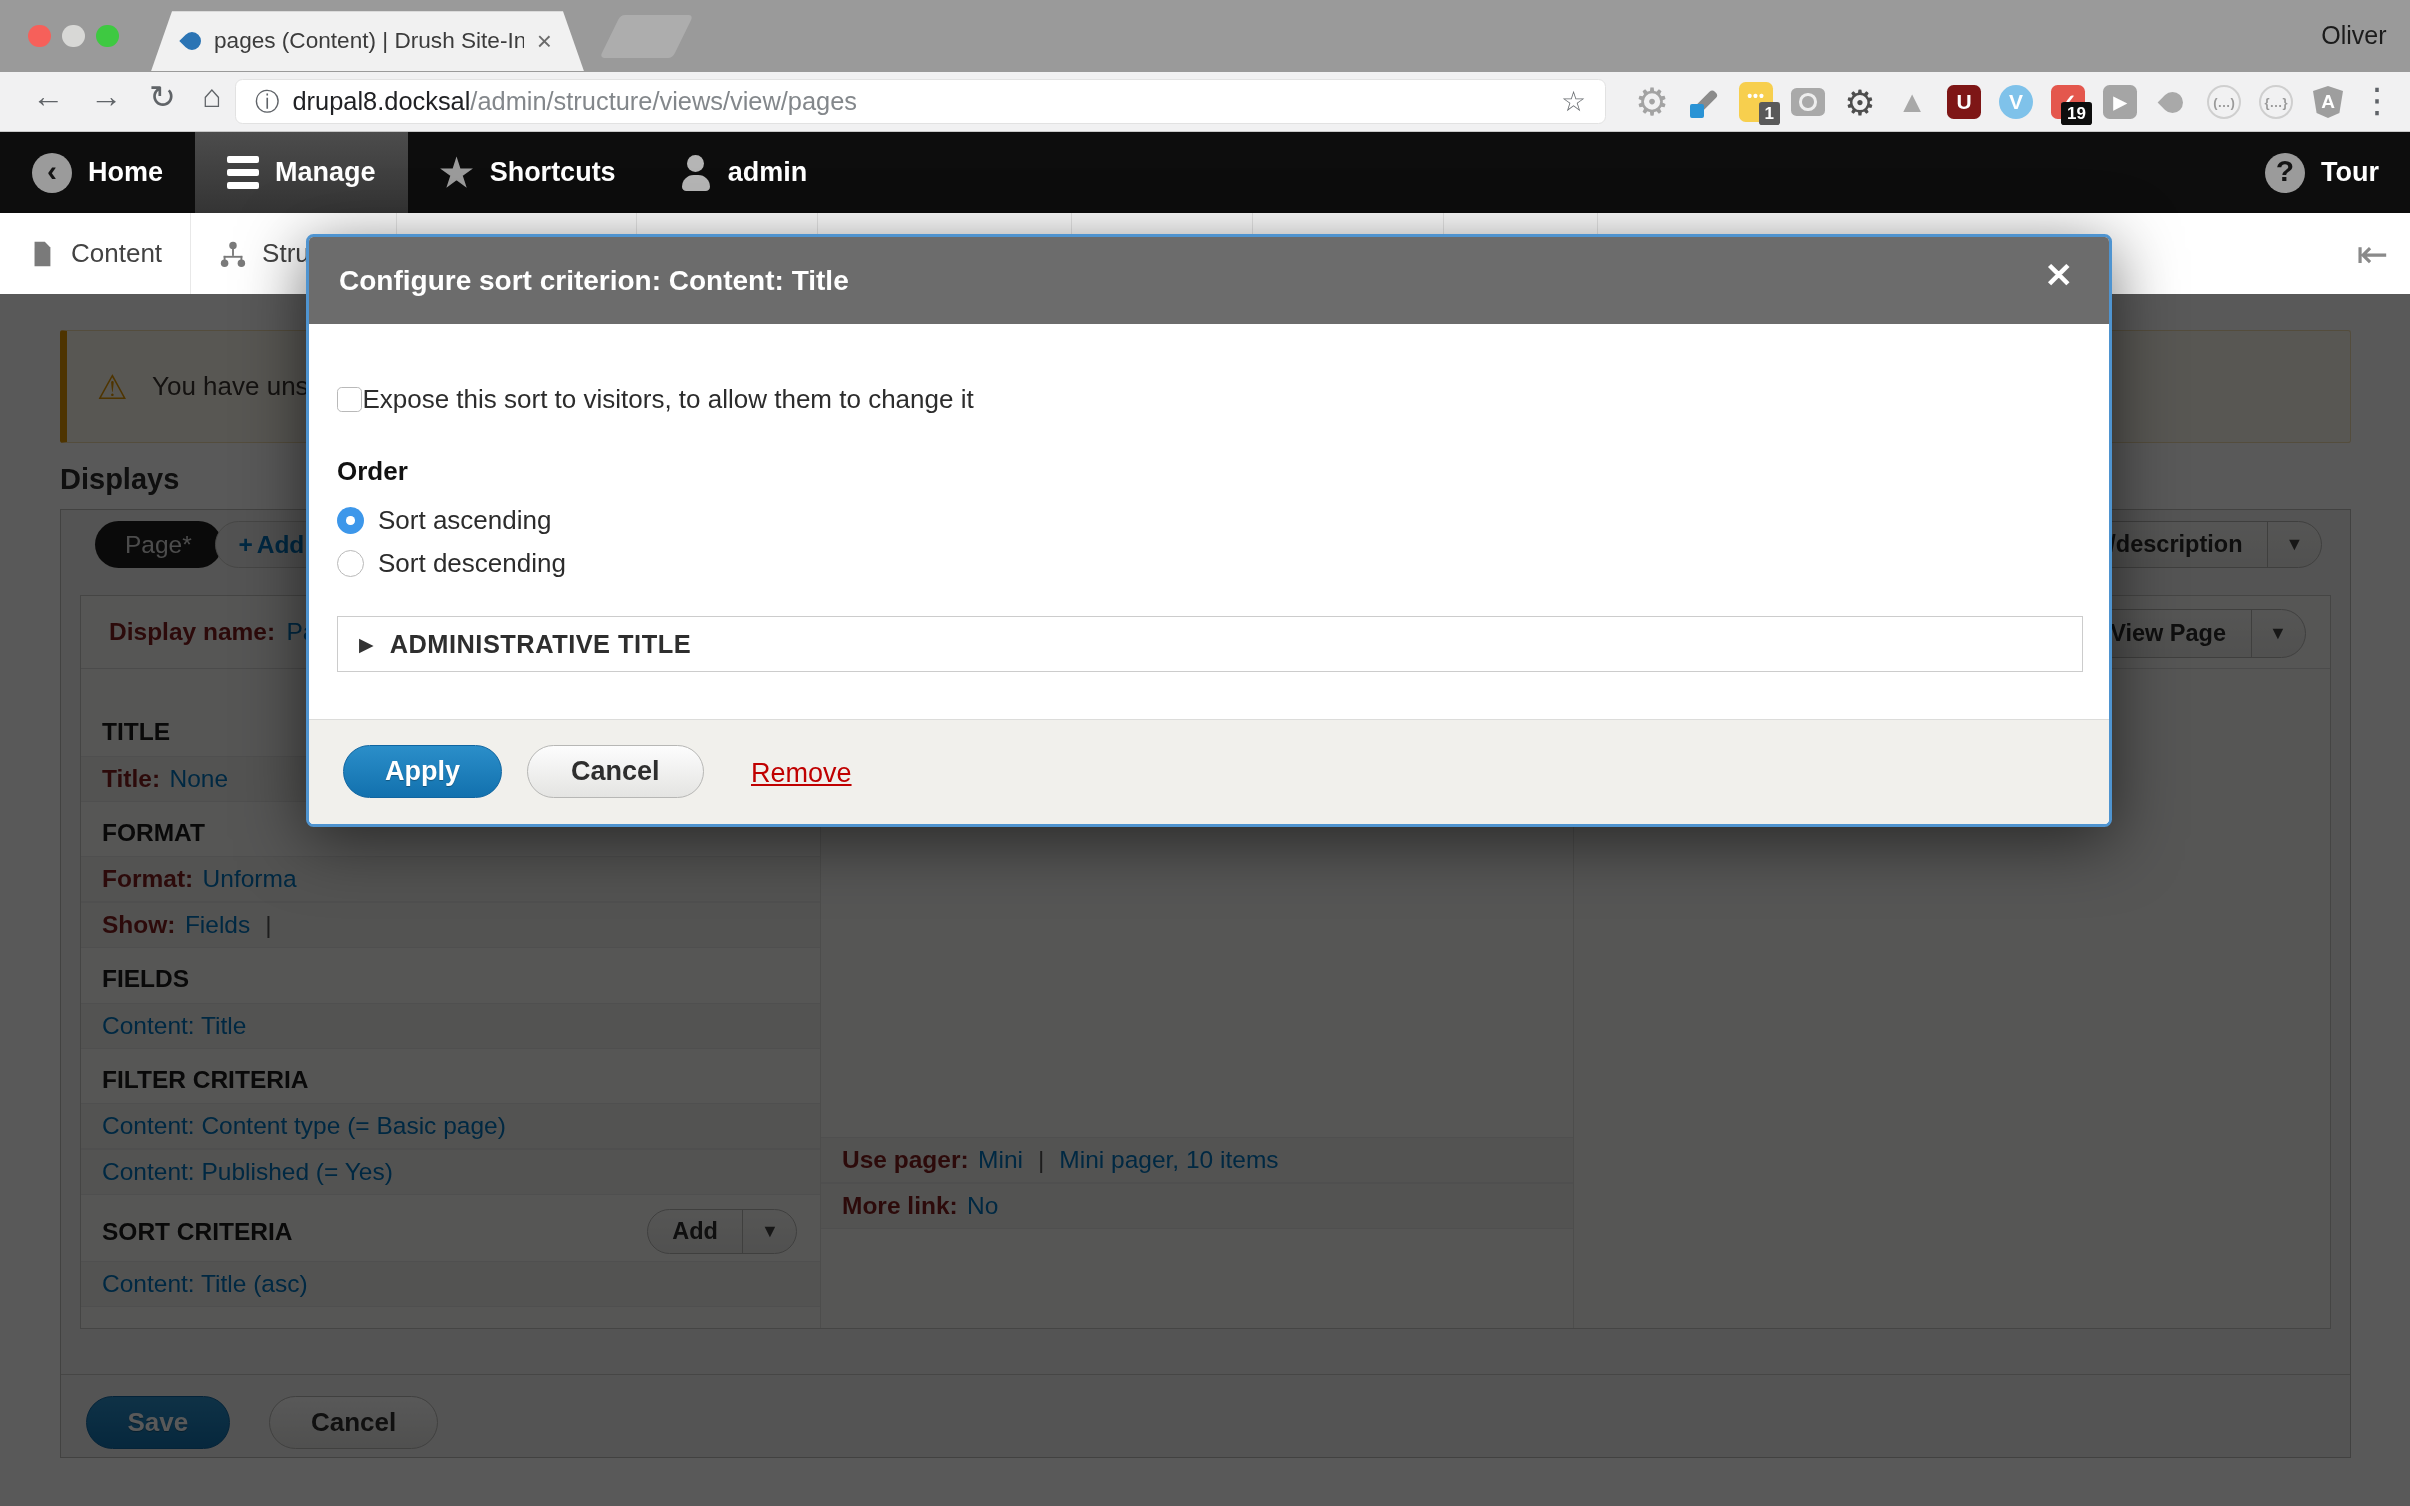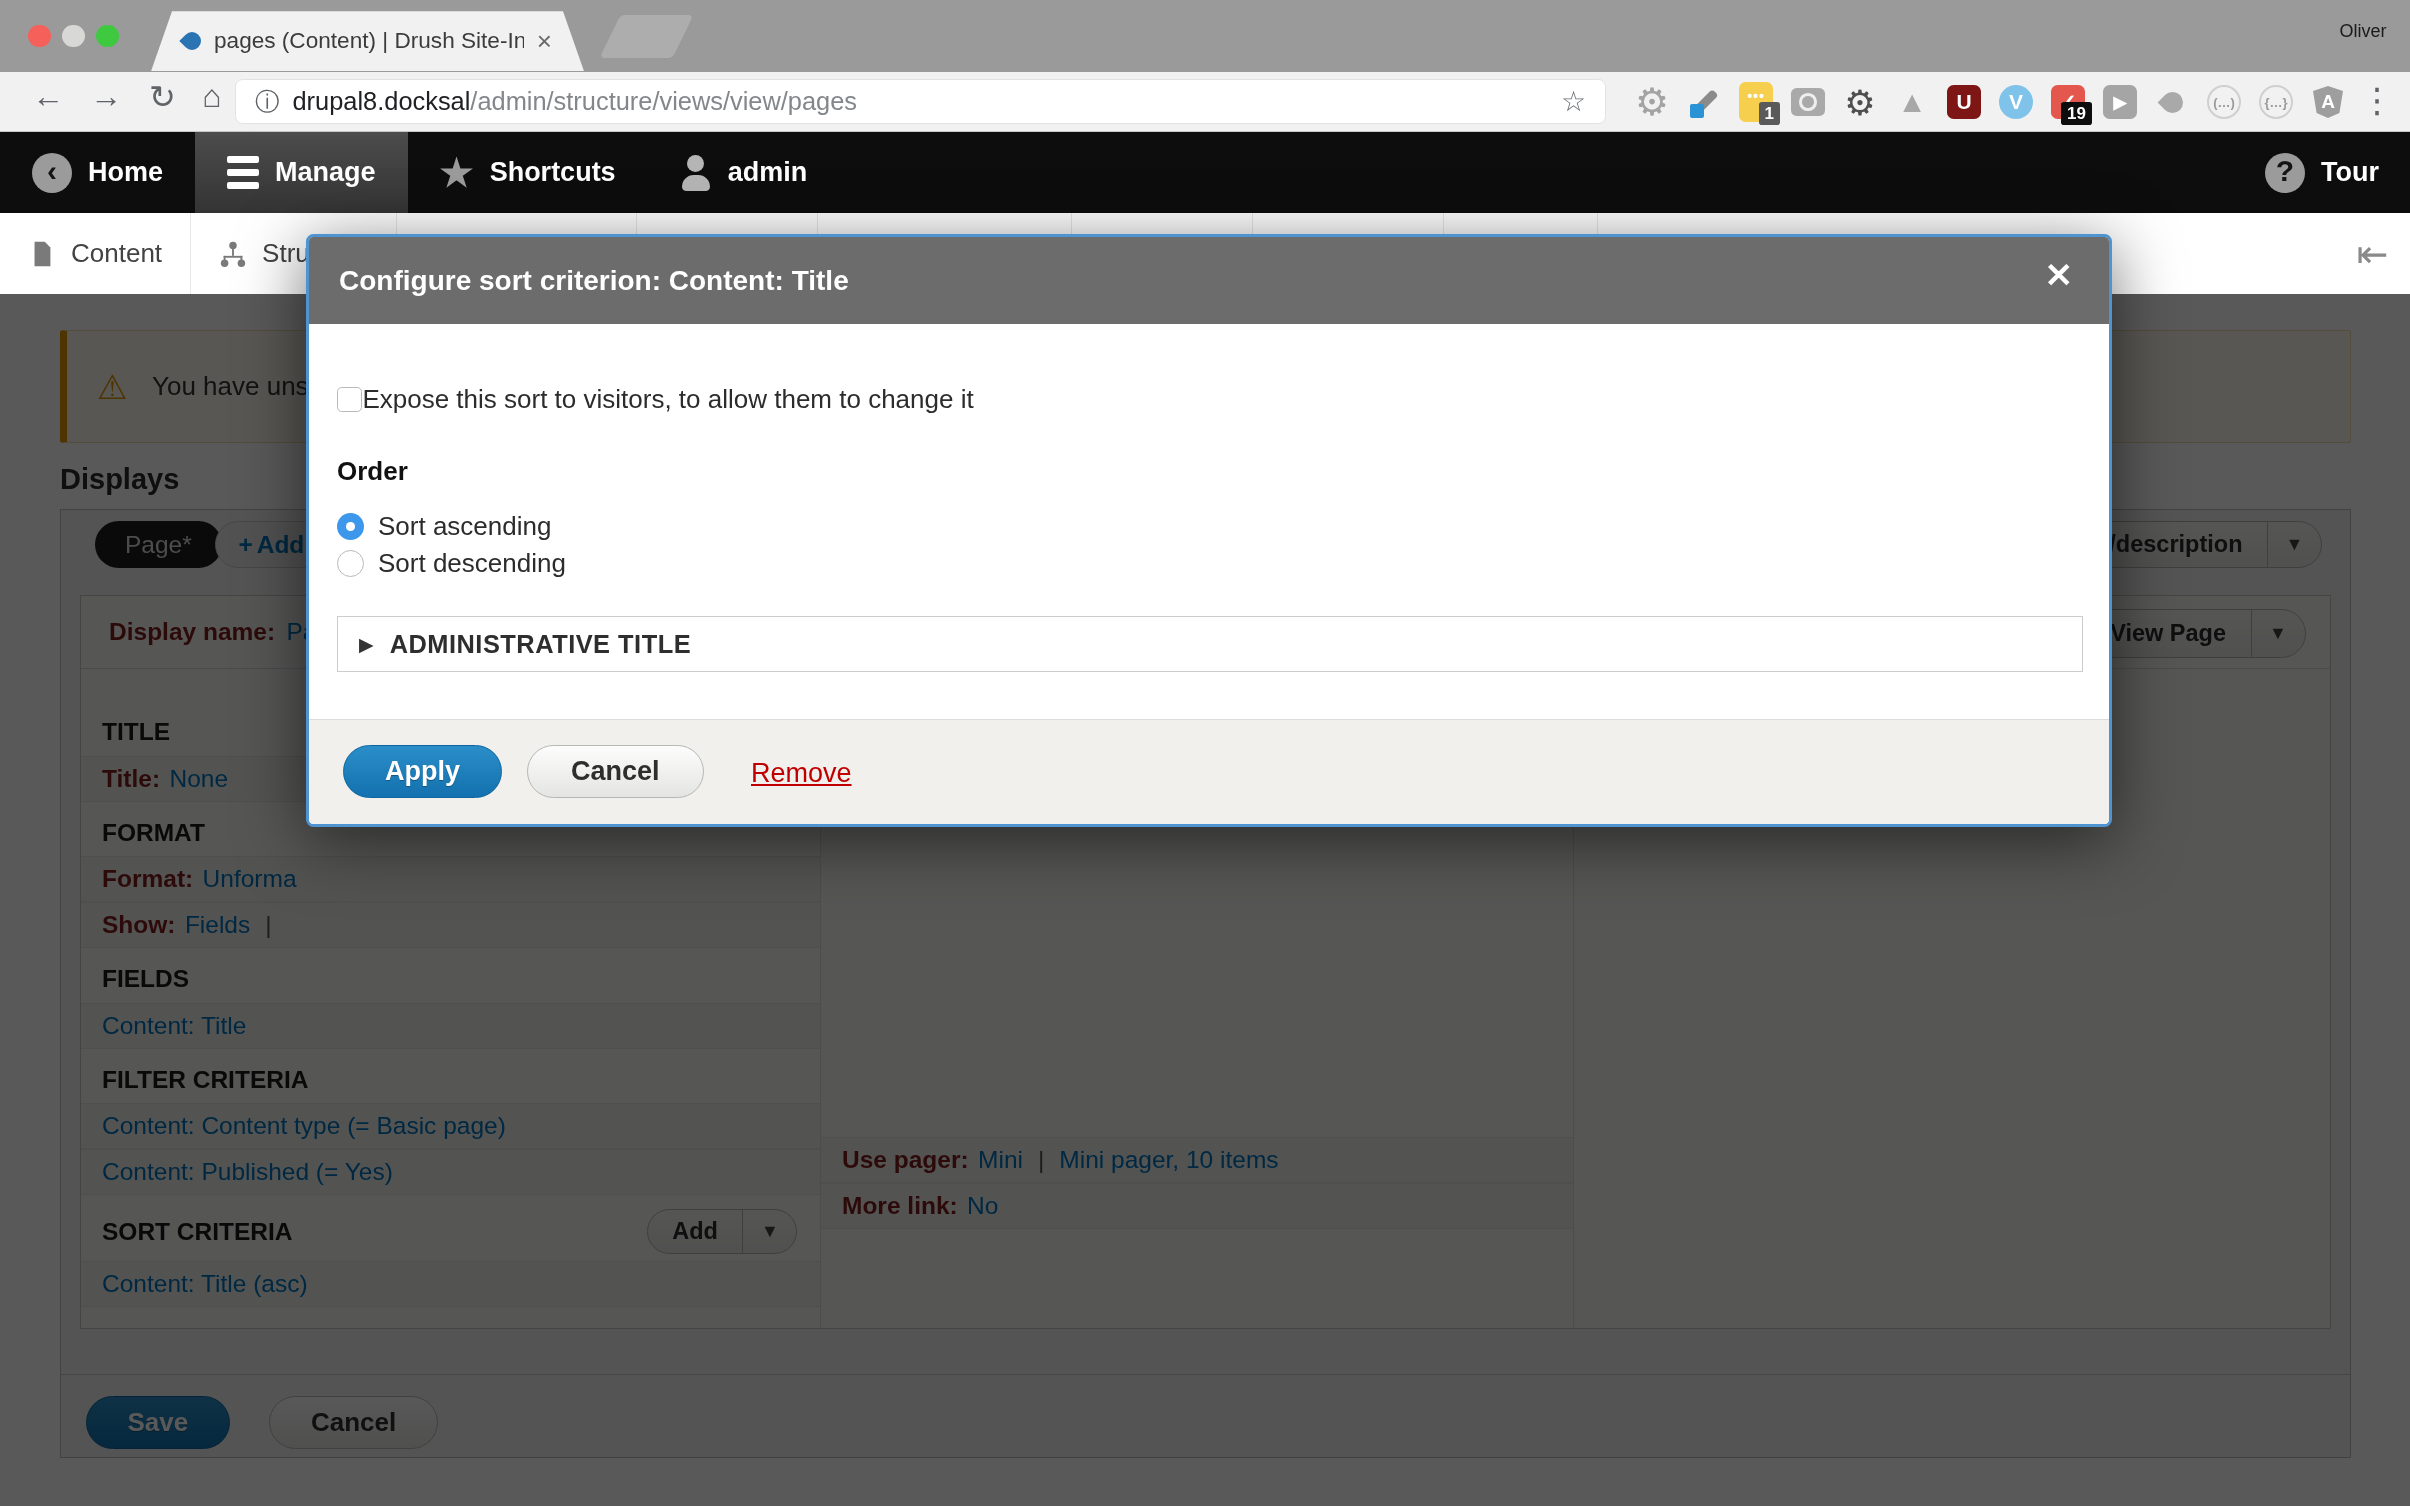--- a/index.html
+++ b/index.html
@@ -13,21 +13,21 @@
   .tl.yellow{left:62px;background:#d8d8d6}
   .tl.green{left:96px;background:#3ec941}
   .tab{position:absolute;left:151px;top:11.3px;width:433px;height:60px;background:#f1f1f1;
        clip-path:polygon(0 100%,21px 0,calc(100% - 21px) 0,100% 100%);
        display:flex;align-items:center;gap:13px;padding:0 32px;box-sizing:border-box}
   .drop{width:18px;height:18px;background:#2b74b4;border-radius:0 50% 50% 50%;transform:rotate(-45deg);flex:none}
   .tabtitle{font-size:22.6px;color:#3c3c3c;white-space:nowrap;overflow:hidden;max-width:320px}
   .tabclose{margin-left:auto;font-size:26px;color:#6b6b6b}
   .newtab{position:absolute;left:610px;top:15px;width:73px;height:43px;background:#adadad;
           transform:skewX(-26deg);border-radius:4.7px}
-  .profile{position:absolute;right:24.5px;top:21px;font-size:18px;color:#1b1b1b}
+  .profile{position:absolute;right:24.5px;top:21px;font-size:25px;color:#1b1b1b}
 
   .navbar{position:absolute;top:72px;left:0;right:0;height:60px;background:#f1f1f2;border-bottom:0.9px solid #c8c8c8;box-sizing:border-box}
   .navico{position:absolute;top:5.6px;font-size:32px;color:#606468}
   .urlbar{position:absolute;left:235px;top:6.6px;width:1371px;height:45px;background:#fff;border:0.9px solid #e2e2e2;
           border-radius:7.5px;display:flex;align-items:center;gap:13px;padding:0 19px;box-sizing:border-box}
   .urlinfo{font-size:24.5px;color:#5f6368}
   .urlhost{font-size:25.4px;color:#202124}
   .urlpath{font-size:25.4px;color:#83878b}
   .urlstar{margin-left:auto;font-size:28px;color:#6a6e72}
   .exts{position:absolute;left:1634px;top:7.5px;height:45px;display:flex;align-items:center;gap:16px}
@@ -421,21 +421,21 @@
   <div class="mhead">
     <span class="mtitle">Configure sort criterion: Content: Title</span>
     <span class="mclose">✕</span>
   </div>
   <div class="mbody">
     <div class="chkrow">
       <span class="chk"></span>
       <span>Expose this sort to visitors, to allow them to change it</span>
     </div>
     <div class="orderlbl">Order</div>
-    <div class="radrow" style="top:187px">
+    <div class="radrow" style="top:181px">
       <span class="rad sel"></span>
       <span>Sort ascending</span>
     </div>
     <div class="radrow" style="top:224px">
       <span class="rad un"></span>
       <span>Sort descending</span>
     </div>
     <div class="details">
       <span class="detarrow">▶</span>
       <span class="dettext">ADMINISTRATIVE TITLE</span>

